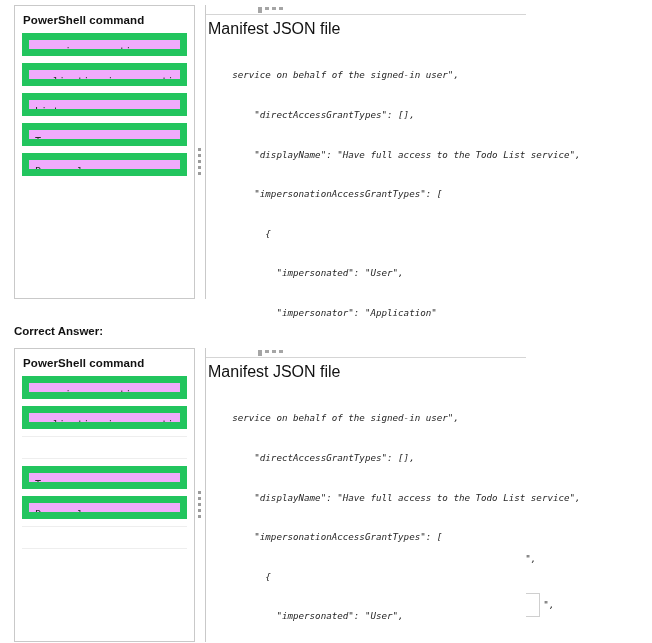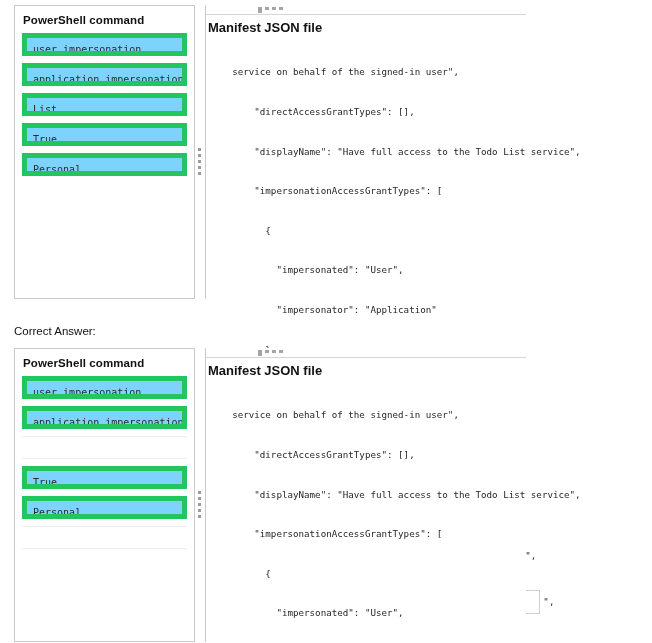--- a/index.html
+++ b/index.html
@@ -46,22 +46,22 @@
     font-size: 11.5px;
     font-weight: bold;
     color: #111;
     padding: 8px 0 7px 8px;
     letter-spacing: 0.1px;
   }
   .pool-list {
     padding: 0 7px;
   }
   .pool-item {
-    border: 5px solid #22c55e;
-    background: #7dd3fc;
+    border: 7px solid #22c55e;
+    background: #f0abfc;
     height: 23px;
     line-height: 23px;
     margin-bottom: 7px;
     padding-left: 6px;
     font-family: "DejaVu Sans Mono", "Liberation Mono", monospace;
     font-size: 10px;
     color: #2b2b2b;
     box-sizing: border-box;
     white-space: nowrap;
     overflow: hidden;
@@ -130,35 +130,35 @@
     height: 3px;
   }
   .h-splitter .grip i {
     float: left;
     width: 4px;
     height: 3px;
     margin-right: 3px;
     background: #a5a5a5;
   }
   .json-header {
-    font-size: 13px;
-    font-weight: bold;
+    font-size: 16px;
+    font-weight: normal;
     color: #111;
     padding: 5px 0 4px 2px;
   }
   .json-body {
     position: relative;
     font-family: "DejaVu Sans Mono", "Liberation Mono", monospace;
     font-size: 9.2px;
     line-height: 13.2px;
     color: #262626;
     white-space: pre;
     padding-left: 4px;
   }
-  .json-body .ln { display: block; height: 13.2px; }
+  .json-body .ln { display: block; height: 13.2px; font-style: italic; }
   .json-body .ln.tall { height: 26px; line-height: 26px; }
   .json-body .ln.gap { height: 9px; }
 
   
   .slot {
     display: inline-block;
     vertical-align: middle;
     width: 178px;
     height: 24px;
     line-height: 22px;
@@ -175,21 +175,21 @@
     font-size: 9.5px;
     color: #6d6d6d;
   }
 
   
   .answer-caption {
     position: absolute;
     left: 14px;
     top: 325px;
     font-size: 11.5px;
-    font-weight: normal;
+    font-weight: bold;
     color: #111;
   }
 </style>
 </head>
 <body>
 
 <div class="dragdrop-widget widget-top">
   <div class="widget-inner">
 
     <div class="pool-panel">

